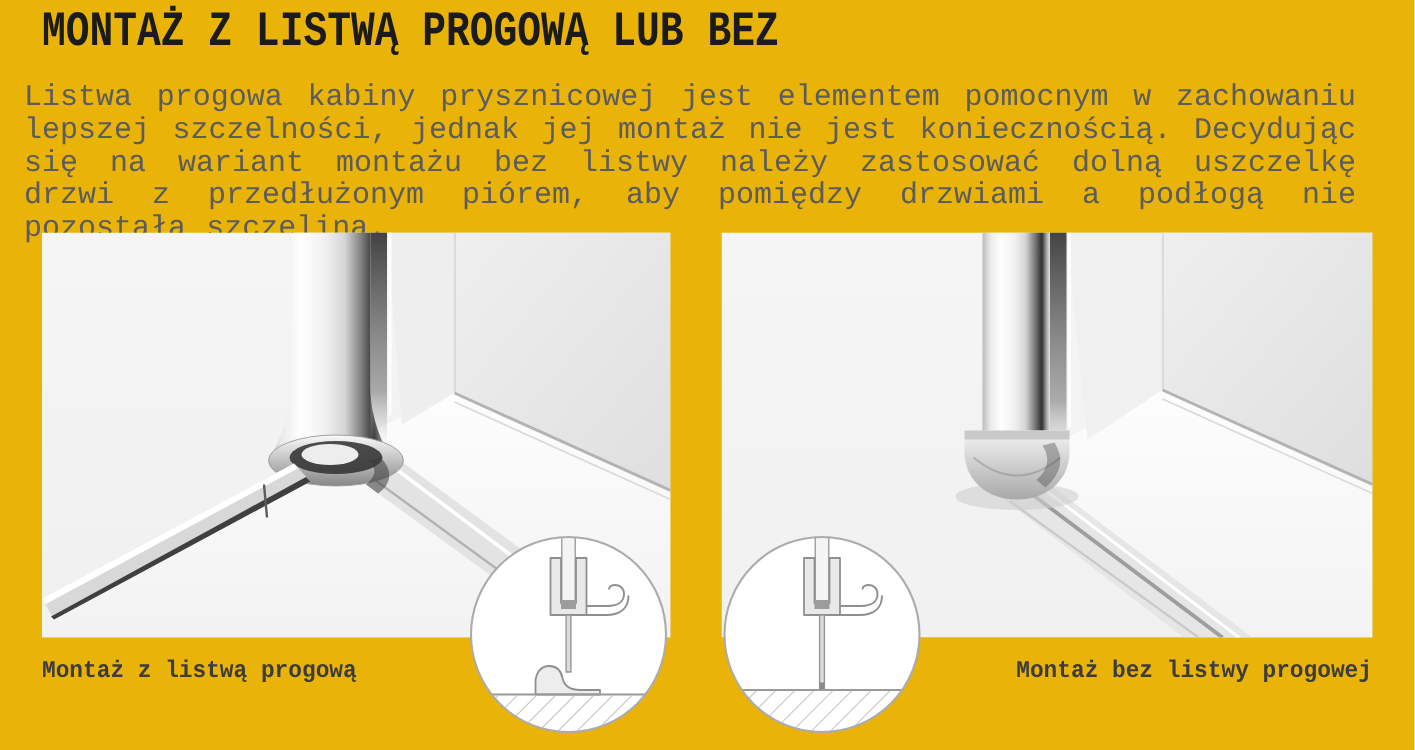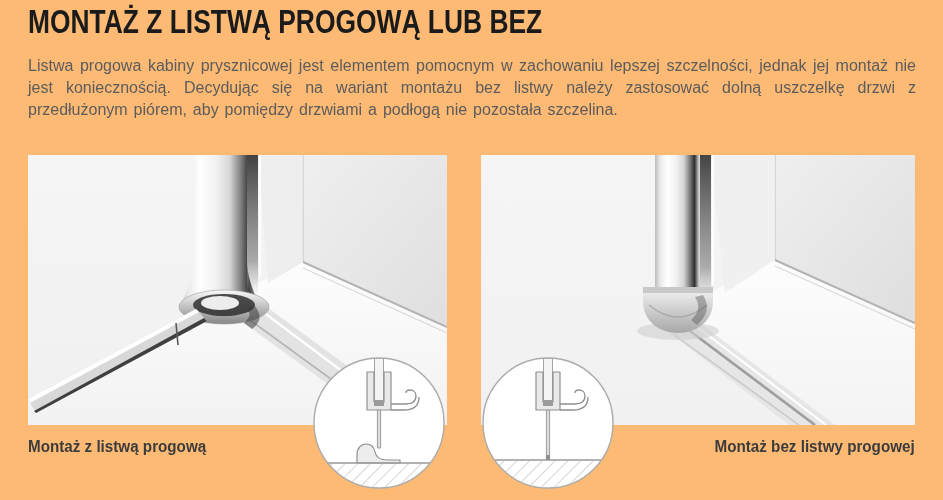--- a/index.html
+++ b/index.html
@@ -1,32 +1,32 @@
 <!DOCTYPE html>
 <html><head>
 <meta charset="utf-8">
 <style>
   html,body{margin:0;padding:0;background:#ffffff;}
   .page{
     position:relative;
     width:943px;height:500px;
-    background:#fdba74;
+    background:#eab308;
     overflow:hidden;
-    font-family:Liberation Sans, sans-serif;
+    font-family:Liberation Mono, monospace;
   }
   .title{
     position:absolute;left:28px;top:4px;margin:0;
     font-size:33px;font-weight:700;color:#1b1b1b;
     line-height:36px;white-space:nowrap;
     letter-spacing:0px;
     transform:scaleX(0.80);transform-origin:left top;
   }
   .intro{
-    position:absolute;left:28px;top:55px;width:888px;margin:0;
-    font-size:16px;line-height:21.8px;color:#5c5c5c;
+    position:absolute;left:16px;top:55px;width:888px;margin:0;
+    font-size:20px;line-height:21.8px;color:#5c5c5c;
     text-align:justify;word-spacing:1.5px;
   }
   .photo{position:absolute;top:155px;display:block;}
   .photo-left{left:28px;}
   .photo-right{left:481px;}
   .inset{position:absolute;top:356px;display:block;}
   .inset-left{left:312px;}
   .inset-right{left:481px;}
   .caption{
     position:absolute;top:438px;margin:0;

